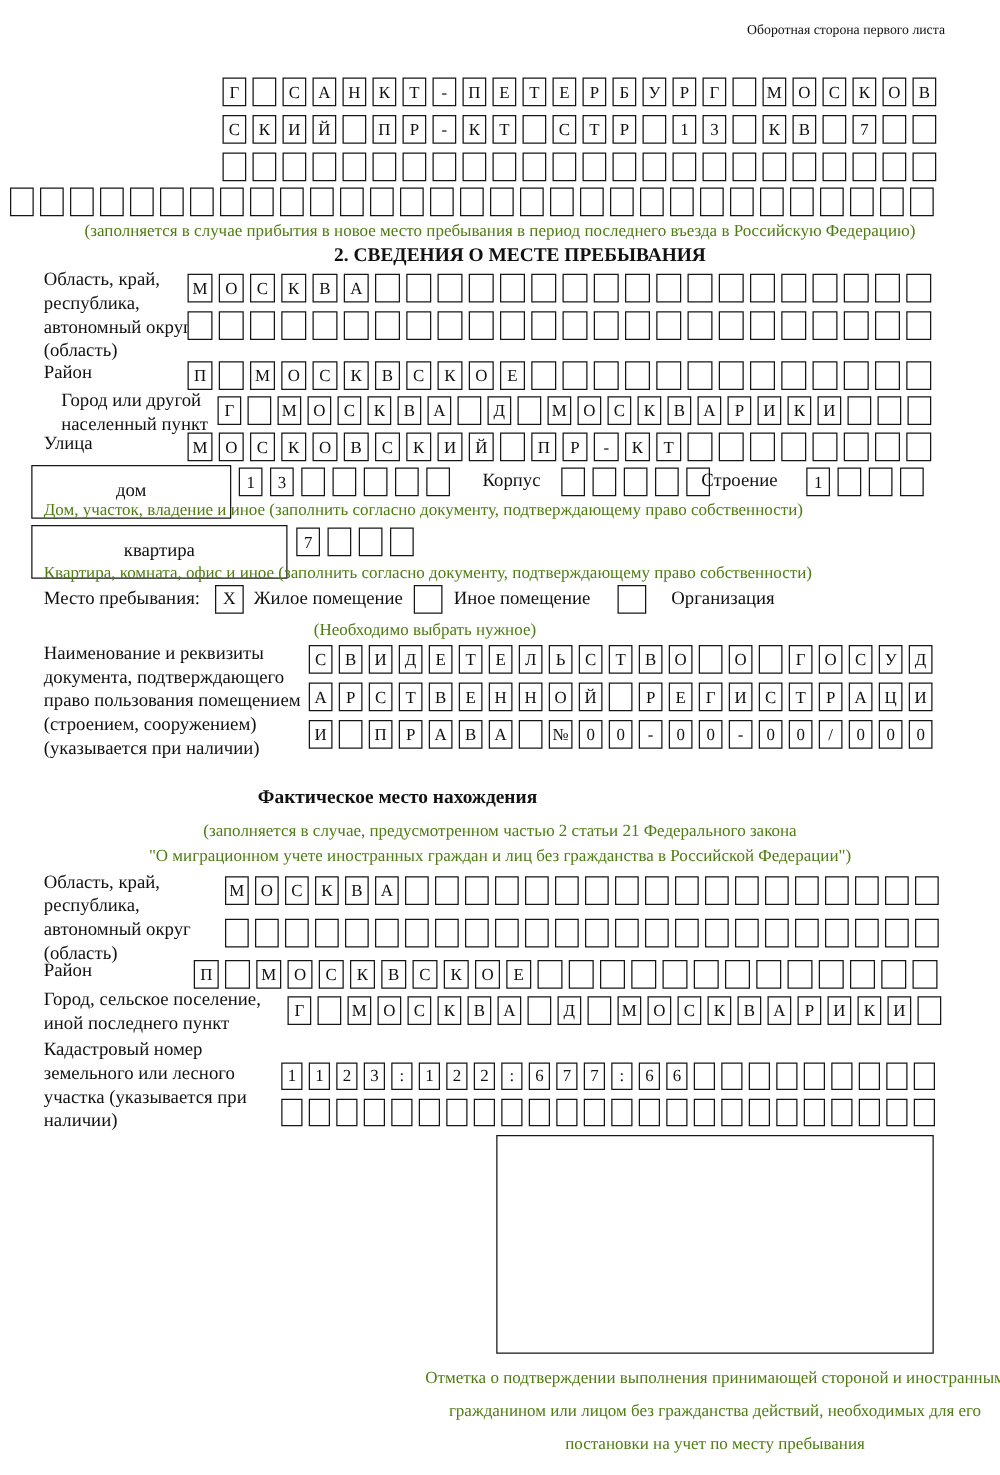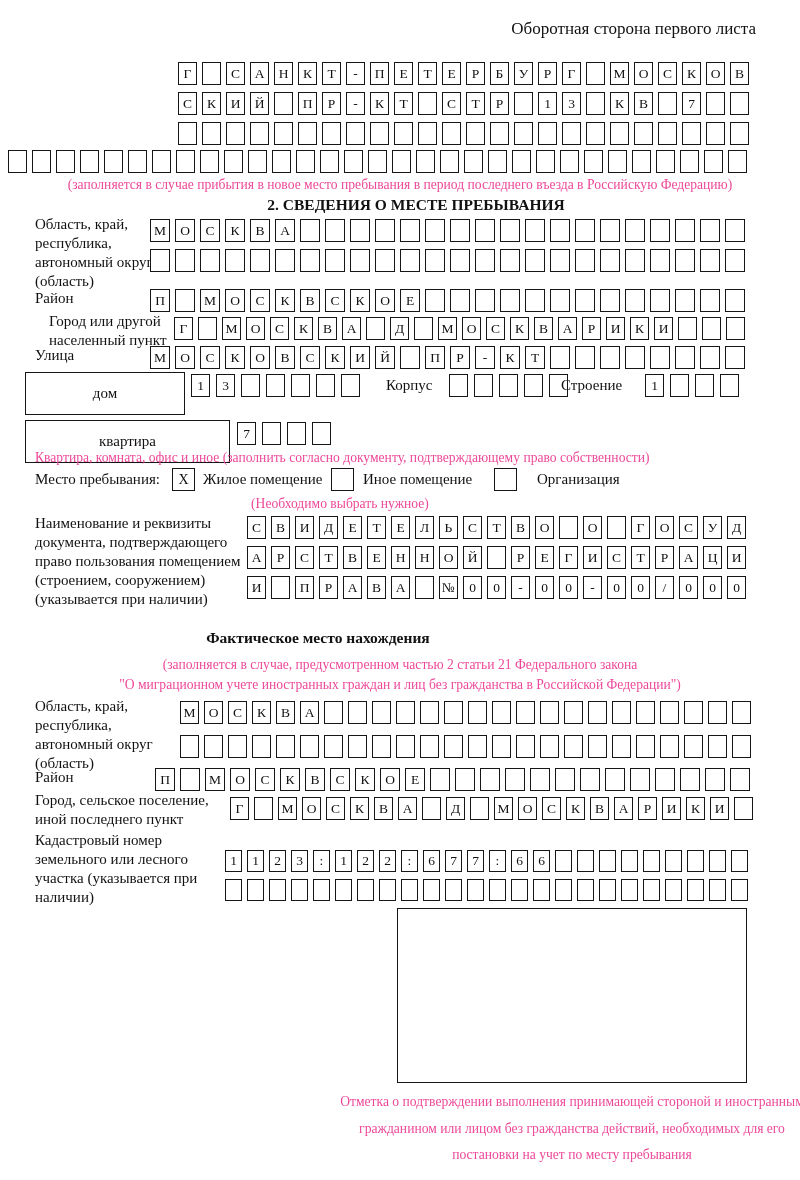--- a/index.html
+++ b/index.html
@@ -5,21 +5,21 @@
   * { margin:0; padding:0; box-sizing:border-box; }
   html,body { background:#fff; }
   #page {
     position:relative; width:800px; height:1180px; margin:0 auto;
     background:#ffffff; color:#111;
     font-family:"Liberation Serif","DejaVu Serif",serif;
     overflow:hidden;
   }
   .abs { position:absolute; }
   .lbl { font-size:15px; line-height:1.27; color:#111; }
-  .caption { font-size:13.6px; color:#ec4899; }
+  .caption { font-size:13.6px; color:#4d7c0f; }
   .center { text-align:center; }
   .title { font-size:15.5px; font-weight:bold; }
   .cells { display:flex; gap:5px; }
   .cell {
     width:19px; height:23px; flex:0 0 auto;
     border:1.5px solid #161616;
     display:flex; align-items:center; justify-content:center;
     font-size:13.5px; line-height:1; background:#fff;
   }
   .cells.w20 .cell { width:20px; }
@@ -36,21 +36,21 @@
   }
   .stamp {
     border:1.6px solid #161616; background:#fff;
   }
 </style>
 </head>
 <body>
 
 <div id="page">
 
-  <div class="abs lbl" style="top:18px; right:44px; font-size:17px;">Оборотная сторона первого листа</div>
+  <div class="abs lbl" style="top:18px; right:44px; font-size:11px;">Оборотная сторона первого листа</div>
 
   <div class="abs cells" style="left:178px; top:62px;">
       <div class="cell">Г</div>
       <div class="cell"></div>
       <div class="cell">С</div>
       <div class="cell">А</div>
       <div class="cell">Н</div>
       <div class="cell">К</div>
       <div class="cell">Т</div>
       <div class="cell">-</div>
@@ -316,20 +316,21 @@
       <div class="cell"></div>
       <div class="cell"></div>
     </div>
   <div class="abs lbl" style="left:561px; top:376px;">Строение</div>
   <div class="abs cells" style="left:645px; top:374px; gap:6px;">
       <div class="cell">1</div>
       <div class="cell"></div>
       <div class="cell"></div>
       <div class="cell"></div>
     </div>
+  <div class="abs caption" style="left:35px; top:400px;">Дом, участок, владение и иное (заполнить согласно документу, подтверждающему право собственности)</div>
 
   <div class="abs wbox" style="left:25px; top:420px; width:205px;">квартира</div>
   <div class="abs cells" style="left:237px; top:422px; gap:6px;">
       <div class="cell">7</div>
       <div class="cell"></div>
       <div class="cell"></div>
       <div class="cell"></div>
     </div>
   <div class="abs caption" style="left:35px; top:450px;">Квартира, комната, офис и иное (заполнить согласно документу, подтверждающему право собственности)</div>
 

